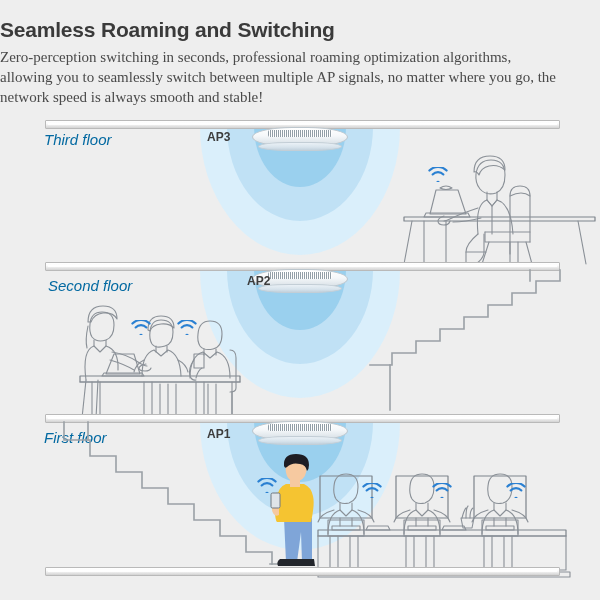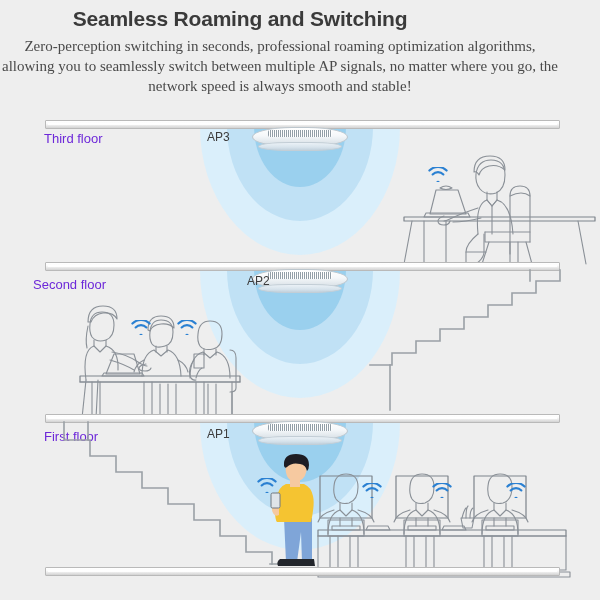--- a/index.html
+++ b/index.html
@@ -6,21 +6,21 @@
   body{
     width:600px;height:600px;
     background:#eeeeee;
     font-family:"Liberation Sans", sans-serif;
     overflow:hidden;
     position:relative;
   }
   .page{position:relative;width:600px;height:600px;background:#eeeeee;}
 
   
-  .header{position:absolute;left:0;top:0;width:480px;text-align:center;}
+  .header{position:absolute;left:0;top:11px;width:480px;text-align:left;}
   .title{
     font-size:21px;font-weight:bold;color:#3a3a3a;
     letter-spacing:-0.2px;margin-top:6px;line-height:26px;
   }
   .subtitle{
     font-size:15px;color:#4a4a4a;line-height:20px;
     margin:4px auto 0 auto;width:560px;font-family:Liberation Serif, serif;
   }
 
   
@@ -64,24 +64,24 @@
   .w3{background:#daeffb;}
   .w2{background:#c0e1f5;}
   .w1{background:#9ad0ee;}
 
   
   .wifi{position:absolute;}
   .wifi svg{display:block;}
 
   
   .floor-label{
-    position:absolute;font-size:13px;color:#6d28d9;white-space:nowrap;
+    position:absolute;font-size:15px;color:#0369a1;white-space:nowrap;font-style:italic;
   }
   .ap-label{
-    position:absolute;font-size:12px;font-weight:normal;color:#3c3c3c;white-space:nowrap;
+    position:absolute;font-size:12px;font-weight:bold;color:#3c3c3c;white-space:nowrap;
   }
 
   
   .art{position:absolute;}
   .art svg{display:block;overflow:visible;}
   .ln{fill:none;stroke:#8a9097;stroke-width:1.1;stroke-linejoin:round;stroke-linecap:round;}
   .ln2{fill:none;stroke:#7d848b;stroke-width:1.2;stroke-linejoin:round;stroke-linecap:round;}
   .stair{fill:none;stroke:#9aa0a6;stroke-width:1.6;stroke-linejoin:miter;stroke-linecap:square;}
 
   
@@ -182,21 +182,21 @@
   </div>
 
   <div class="slab" style="left:45px;top:262px;width:515px;"></div>
 
   <div class="ap" style="left:252px;top:269px;">
     <div class="body"></div>
     <div class="grille"></div>
     <div class="lip"></div>
   </div>
 
-  <div class="floor-label" style="left:33px;top:277px;text-align:center;">Second floor</div>
+  <div class="floor-label" style="left:48px;top:277px;text-align:center;">Second floor</div>
   <div class="ap-label" style="left:207px;top:274px;margin-left:40px;">AP2</div>
 
   <div class="art" style="left:370px;top:268px;">
     <svg width="215" height="145" viewBox="0 0 215 145">
       <path class="stair" d="M190 2 L190 13 L166 13 L166 25 L142 25 L142 37 L118 37 L118 49 L94 49 L94 61 L70 61 L70 73 L46 73 L46 85 L22 85 L22 97 L0 97"></path>
       <path class="stair" d="M160 2 L160 13"></path>
       <path class="stair" d="M20 97 L20 142"></path>
     </svg>
   </div>
 

